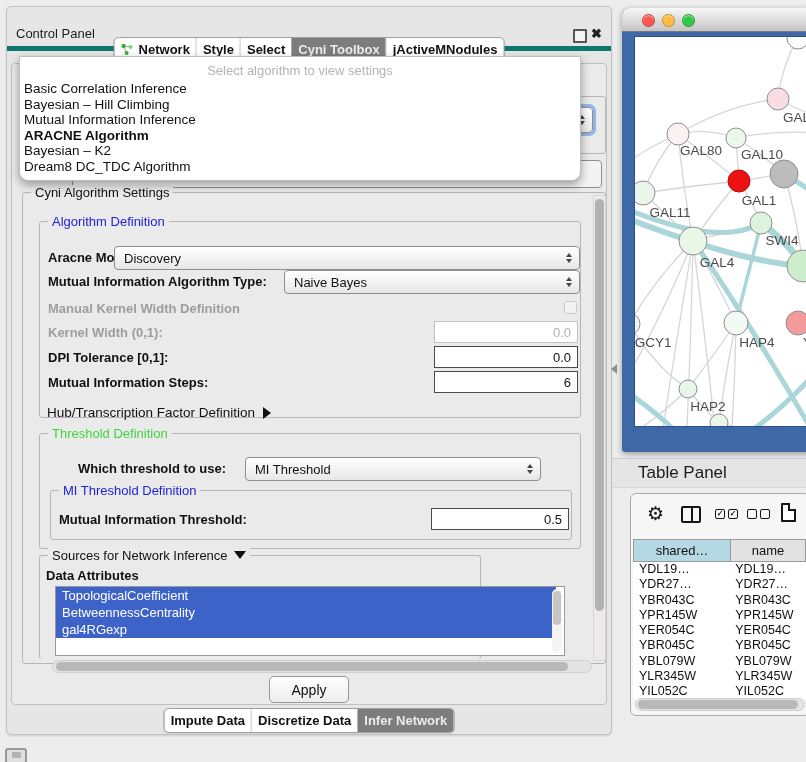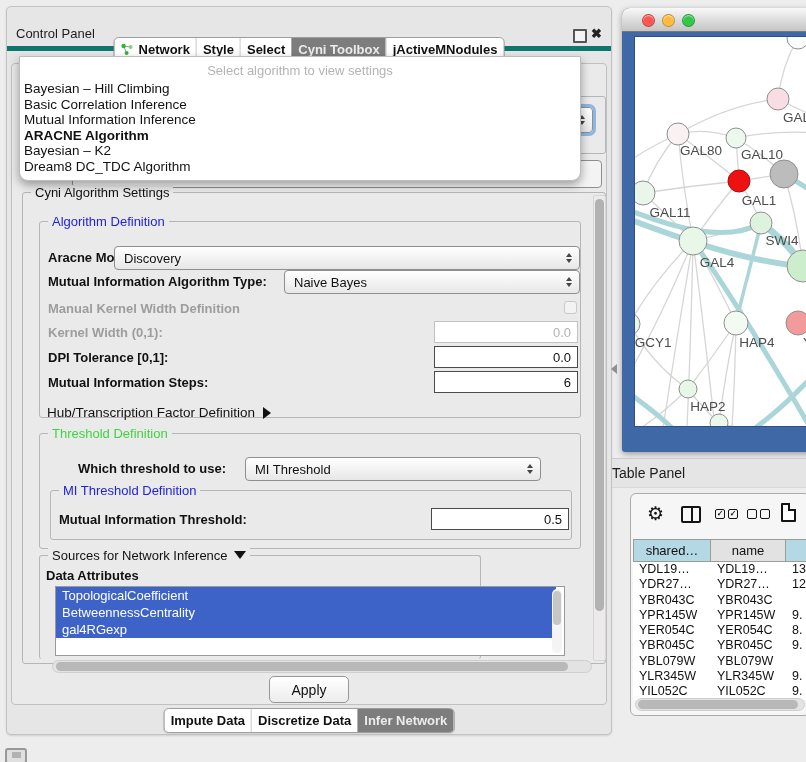--- a/index.html
+++ b/index.html
@@ -100,21 +100,21 @@
   
   .splitter{position:absolute;left:611px;top:364px;width:0;height:0;border-top:5px solid transparent;
     border-bottom:5px solid transparent;border-right:6px solid #8f8f8f}
   .mini-btn{position:absolute;left:5px;top:748px;width:22px;height:16px;border:2px solid #989898;
     border-radius:3px;background:#e0e0e0;box-sizing:border-box}
   .mini-btn i{display:block;margin:2px auto 0;width:9px;height:6px;background:#b2b2b2}
 
   
   .table-strip{position:absolute;left:612px;top:458px;width:194px;height:30px;background:#e5e5e5;
     border-top:1px solid #cbcbcb;border-bottom:1px solid #d9d9d9;box-sizing:border-box}
-  .table-strip span{display:block;line-height:28px;font-size:14px;color:#1c1c1c}
+  .table-strip span{display:block;margin-left:26px;line-height:28px;font-size:17px;color:#1c1c1c}
   .table-box{position:absolute;left:630px;top:493px;width:180px;height:223px;background:#f6f6f6;
     border:1px solid #ababab;border-radius:6px;box-sizing:border-box;overflow:hidden}
   .tb-toolbar{position:absolute;left:0;top:0;right:0;height:44px}
   .gear{position:absolute;left:16px;top:9px;font-size:19px;color:#141414;line-height:22px}
   .cols-icon{position:absolute;left:50px;top:12px;width:20px;height:17px;border:2px solid #141414;
     border-radius:2px;box-sizing:border-box}
   .cols-icon i{position:absolute;left:8px;top:0;bottom:0;width:2px;background:#141414}
   .cbpair{position:absolute;top:15px;display:flex;gap:3px}
   .cbpair .bx{width:10px;height:10px;border:1.5px solid #141414;border-radius:2px;box-sizing:border-box;
     font-size:8px;line-height:8px;text-align:center;color:#141414;font-weight:bold}
@@ -124,21 +124,21 @@
     border-left:2px solid #141414;border-bottom:2px solid #141414}
 
   .tbl{position:absolute;left:2px;top:45px;right:0}
   .thead{display:flex;height:23px}
   .th{box-sizing:border-box;border:1px solid #9b9b9b;border-left:none;font-size:13px;color:#111;
     display:flex;align-items:center;justify-content:center;background:#e2e2e2}
   .th:first-child{border-left:1px solid #9b9b9b}
   .tr{display:flex;height:15.3px;background:#fff}
   .td{box-sizing:border-box;font-size:12.5px;color:#111;line-height:15.3px;padding-left:6px;
     white-space:nowrap;overflow:hidden}
-  .c0{width:78px}.c1{width:75px}.c2{flex:1}
+  .c0{width:98px}.c1{width:75px}.c2{flex:1}
   .tbody{background:#fff}
 </style>
 </head>
 <body>
 
 <div class="app">
 
   <div class="control-panel">
     <div class="cp-titlebar">
       <span class="cp-title">Control Panel</span>
@@ -281,22 +281,22 @@
           <span>Discretize Data</span>
         </span>
       <span class="seg sel">
           <span>Infer Network</span>
         </span>
     </div>
 
     <div class="popup">
       <div class="dd-prompt">Select algorithm to view settings</div>
       <div>
+          <div class="dd-item">Basic Correlation Inference</div>
           <div class="dd-item">Bayesian – Hill Climbing</div>
-          <div class="dd-item">Basic Correlation Inference</div>
           <div class="dd-item">Mutual Information Inference</div>
           <div class="dd-item dd-bold">ARACNE Algorithm</div>
           <div class="dd-item">Bayesian – K2</div>
           <div class="dd-item">Dream8 DC_TDC Algorithm</div>
         </div>
     </div>
   </div>
 
   <div class="net-window" style="background: rgb(62, 104, 166);">
     <div class="net-titlebar">

